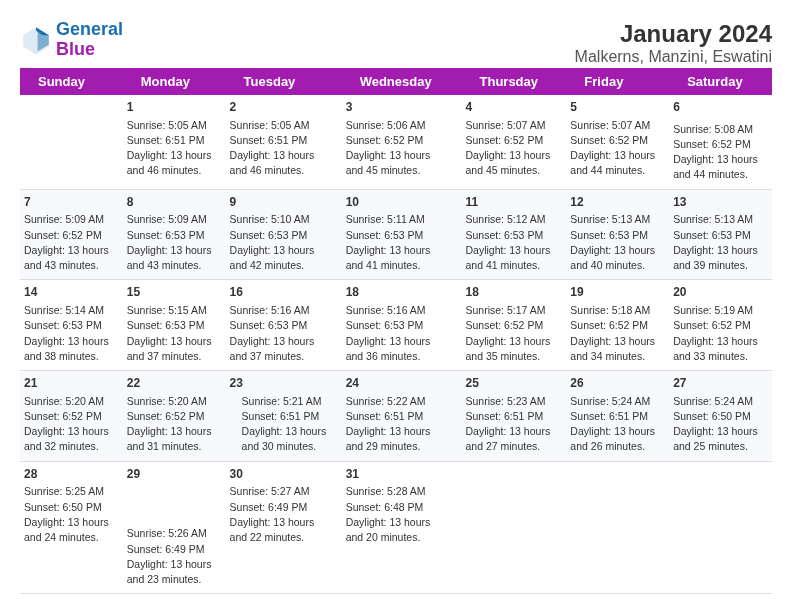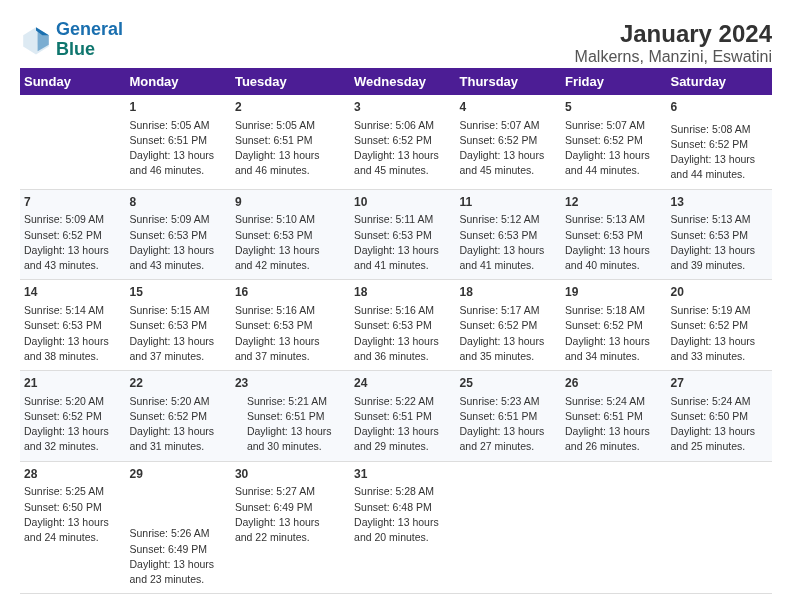--- a/index.html
+++ b/index.html
@@ -46,23 +46,23 @@
       font-size: 16px;
       font-weight: normal;
       color: #555;
     }
     table {
       width: 100%;
       border-collapse: collapse;
       font-size: 11px;
     }
     thead tr th {
-      background-color: #4c1d95;
+      background-color: #a21caf;
       color: #fff;
-      padding: 6px 4px;
+      padding: 6px 18px;
       text-align: left;
       font-size: 13px;
       font-weight: bold;
     }
     tbody tr td {
       vertical-align: top;
       padding: 4px 4px 6px 4px;
       border-bottom: 1px solid #ddd;
       color: #333;
       line-height: 1.4;
@@ -90,21 +90,21 @@
 
 <div class="header">
   <div class="logo">
     <svg class="logo-icon" viewBox="0 0 40 40" width="40" height="40">
       <polygon points="20,4 36,14 36,28 20,38 4,28 4,14" fill="#1a6faf" opacity="0.15"></polygon>
       <polygon points="22,6 36,14 36,26 22,34" fill="#1a6faf" opacity="0.5"></polygon>
       <polygon points="20,4 36,14 28,14 20,8" fill="#1a6faf"></polygon>
     </svg>
     <div class="logo-text">
       <div><span>General</span></div>
-      <div><span style="color:#0f766e">Blue</span></div>
+      <div><span style="color:#a21caf">Blue</span></div>
     </div>
   </div>
   <div class="title-block">
     <h1>January 2024</h1>
     <h2>Malkerns, Manzini, Eswatini</h2>
   </div>
 </div>
 
 <table>
   <thead>

